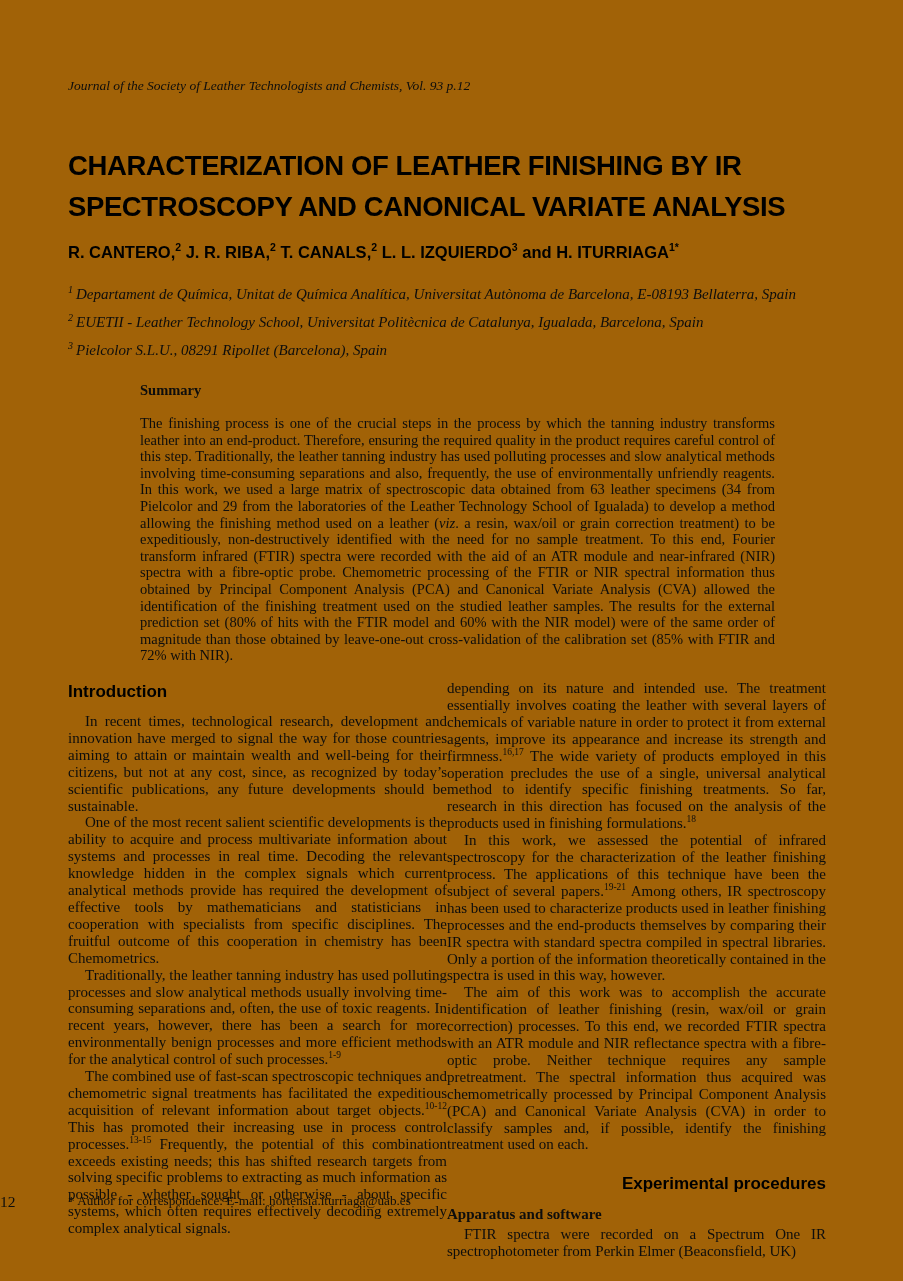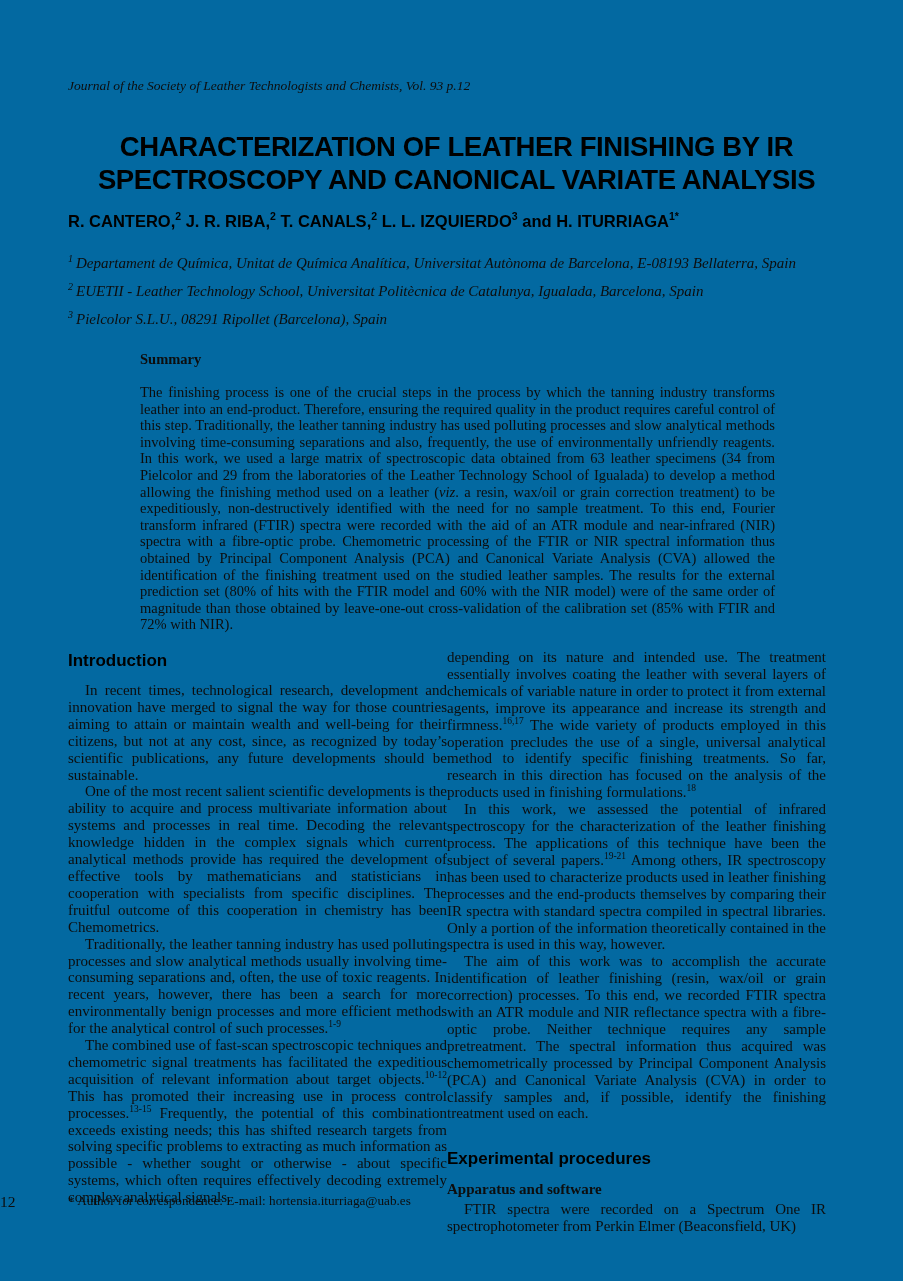--- a/index.html
+++ b/index.html
@@ -1,45 +1,44 @@
 <!DOCTYPE html>
 <html><head>
 <meta charset="utf-8">
 <style>
   html, body { margin: 0; padding: 0; background: #9a9a9a; }
   .page {
     position: relative;
     width: 903px;
     height: 1281px;
     margin: 0 auto;
-    background: #0369a1;
+    background: #a16207;
     color: #0d0d0d;
     font-family: "Liberation Serif", serif;
     overflow: hidden;
     box-sizing: border-box;
   }
   .content { padding: 0 58px 0 68px; }
 
   .journal-line {
     padding-top: 78px;
     font-style: italic;
     font-size: 13.5px;
     line-height: 16px;
     font-family: "Liberation Serif", serif;
   }
 
   .title {
-    margin: 36px 0 0 0;
+    margin: 51px 0 0 0;
     font-family: "Liberation Sans", sans-serif;
     font-weight: bold;
     font-size: 27.5px;
-    line-height: 33px;
+    line-height: 41px;
     letter-spacing: -0.4px;
     color: #000;
-    text-align: center;
   }
 
   .authors {
     margin-top: 10px;
     font-family: "Liberation Sans", sans-serif;
     font-weight: bold;
     font-size: 16.5px;
     line-height: 21px;
     color: #000;
   }
@@ -75,21 +74,21 @@
 
   .section-heading {
     font-family: "Liberation Sans", sans-serif;
     font-weight: bold;
     font-size: 17px;
     line-height: 20px;
     margin: 2px 0 11px 0;
     text-align: left;
     color: #000;
   }
-  .section-heading.spaced { margin-top: 27px; }
+  .section-heading.spaced { margin-top: 21px; text-align: right; }
 
   .subsection-heading {
     font-family: "Liberation Serif", serif;
     font-weight: bold;
     font-size: 15px;
     margin: 12px 0 3px 0;
     text-align: left;
   }
 
   .para { margin: 0; text-indent: 17px; }

